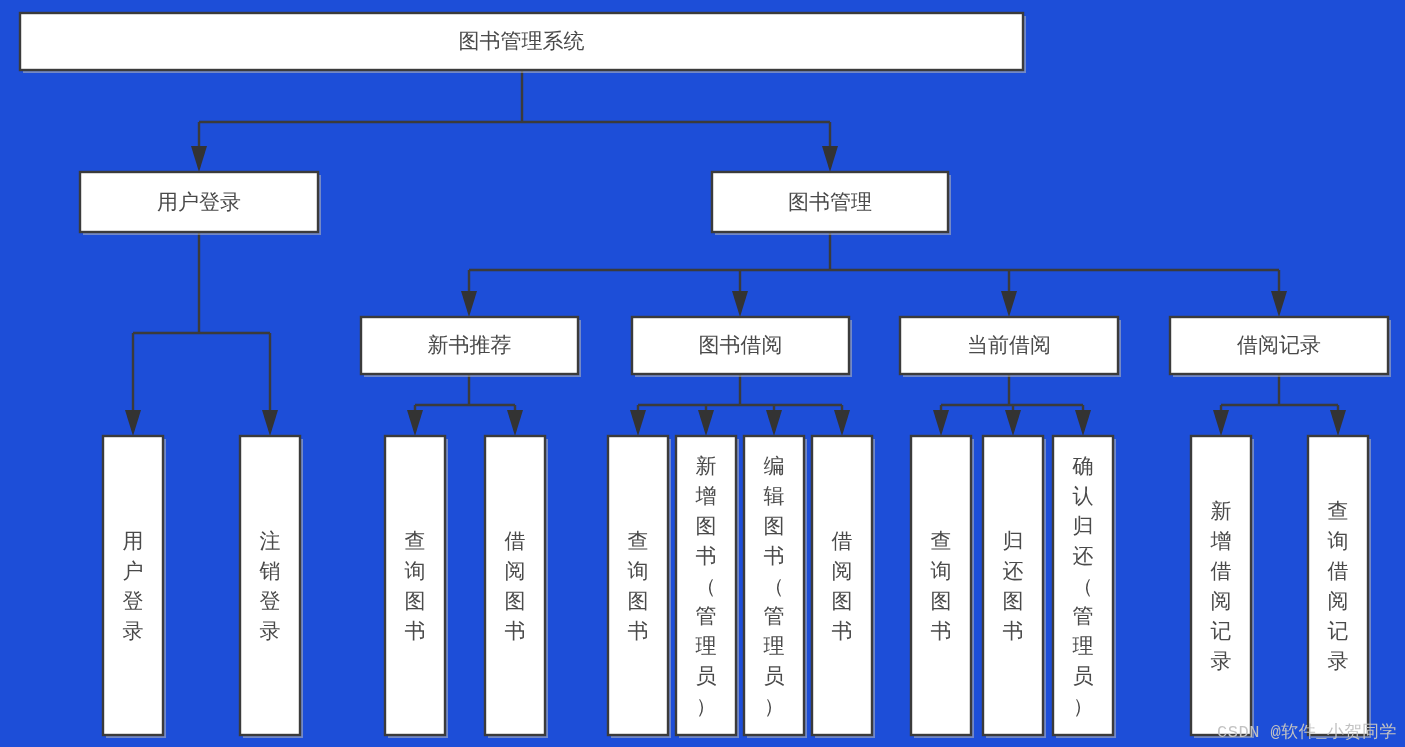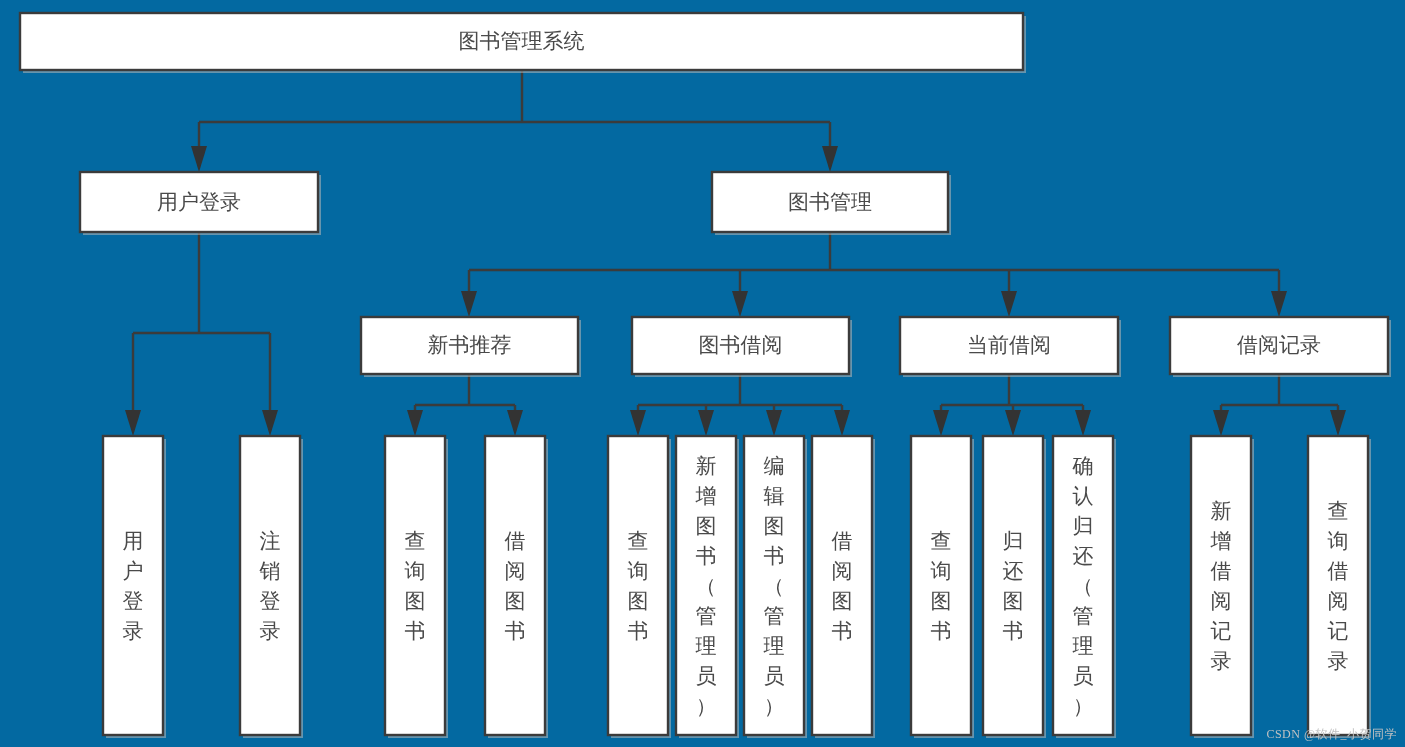--- a/index.html
+++ b/index.html
@@ -10,21 +10,21 @@
   body {
     width: 1405px;
     height: 747px;
     font-family: "Liberation Sans", "DejaVu Sans", sans-serif;
     overflow: hidden;
   }
   #diagram-root {
     position: relative;
     width: 1405px;
     height: 747px;
-    background: #0369a1;
+    background: #1d4ed8;
   }
   svg.diagram-canvas {
     position: absolute;
     left: 0;
     top: 0;
     width: 1405px;
     height: 747px;
   }
   .node-box {
     fill: #ffffff;
@@ -55,22 +55,22 @@
   .node-label-v {
     font-family: "Liberation Sans", "DejaVu Sans", sans-serif;
     font-size: 21px;
     fill: #4a4a4a;
     text-anchor: middle;
   }
   .watermark {
     position: absolute;
     right: 8px;
     bottom: 4px;
-    font-family: Liberation Serif, serif;
-    font-size: 12px;
+    font-family: Liberation Mono, monospace;
+    font-size: 17px;
     color: #c2c2c2;
     letter-spacing: 0.5px;
     white-space: nowrap;
     pointer-events: none;
   }
 </style>
 </head>
 <body>
 
 <div id="diagram-root">

